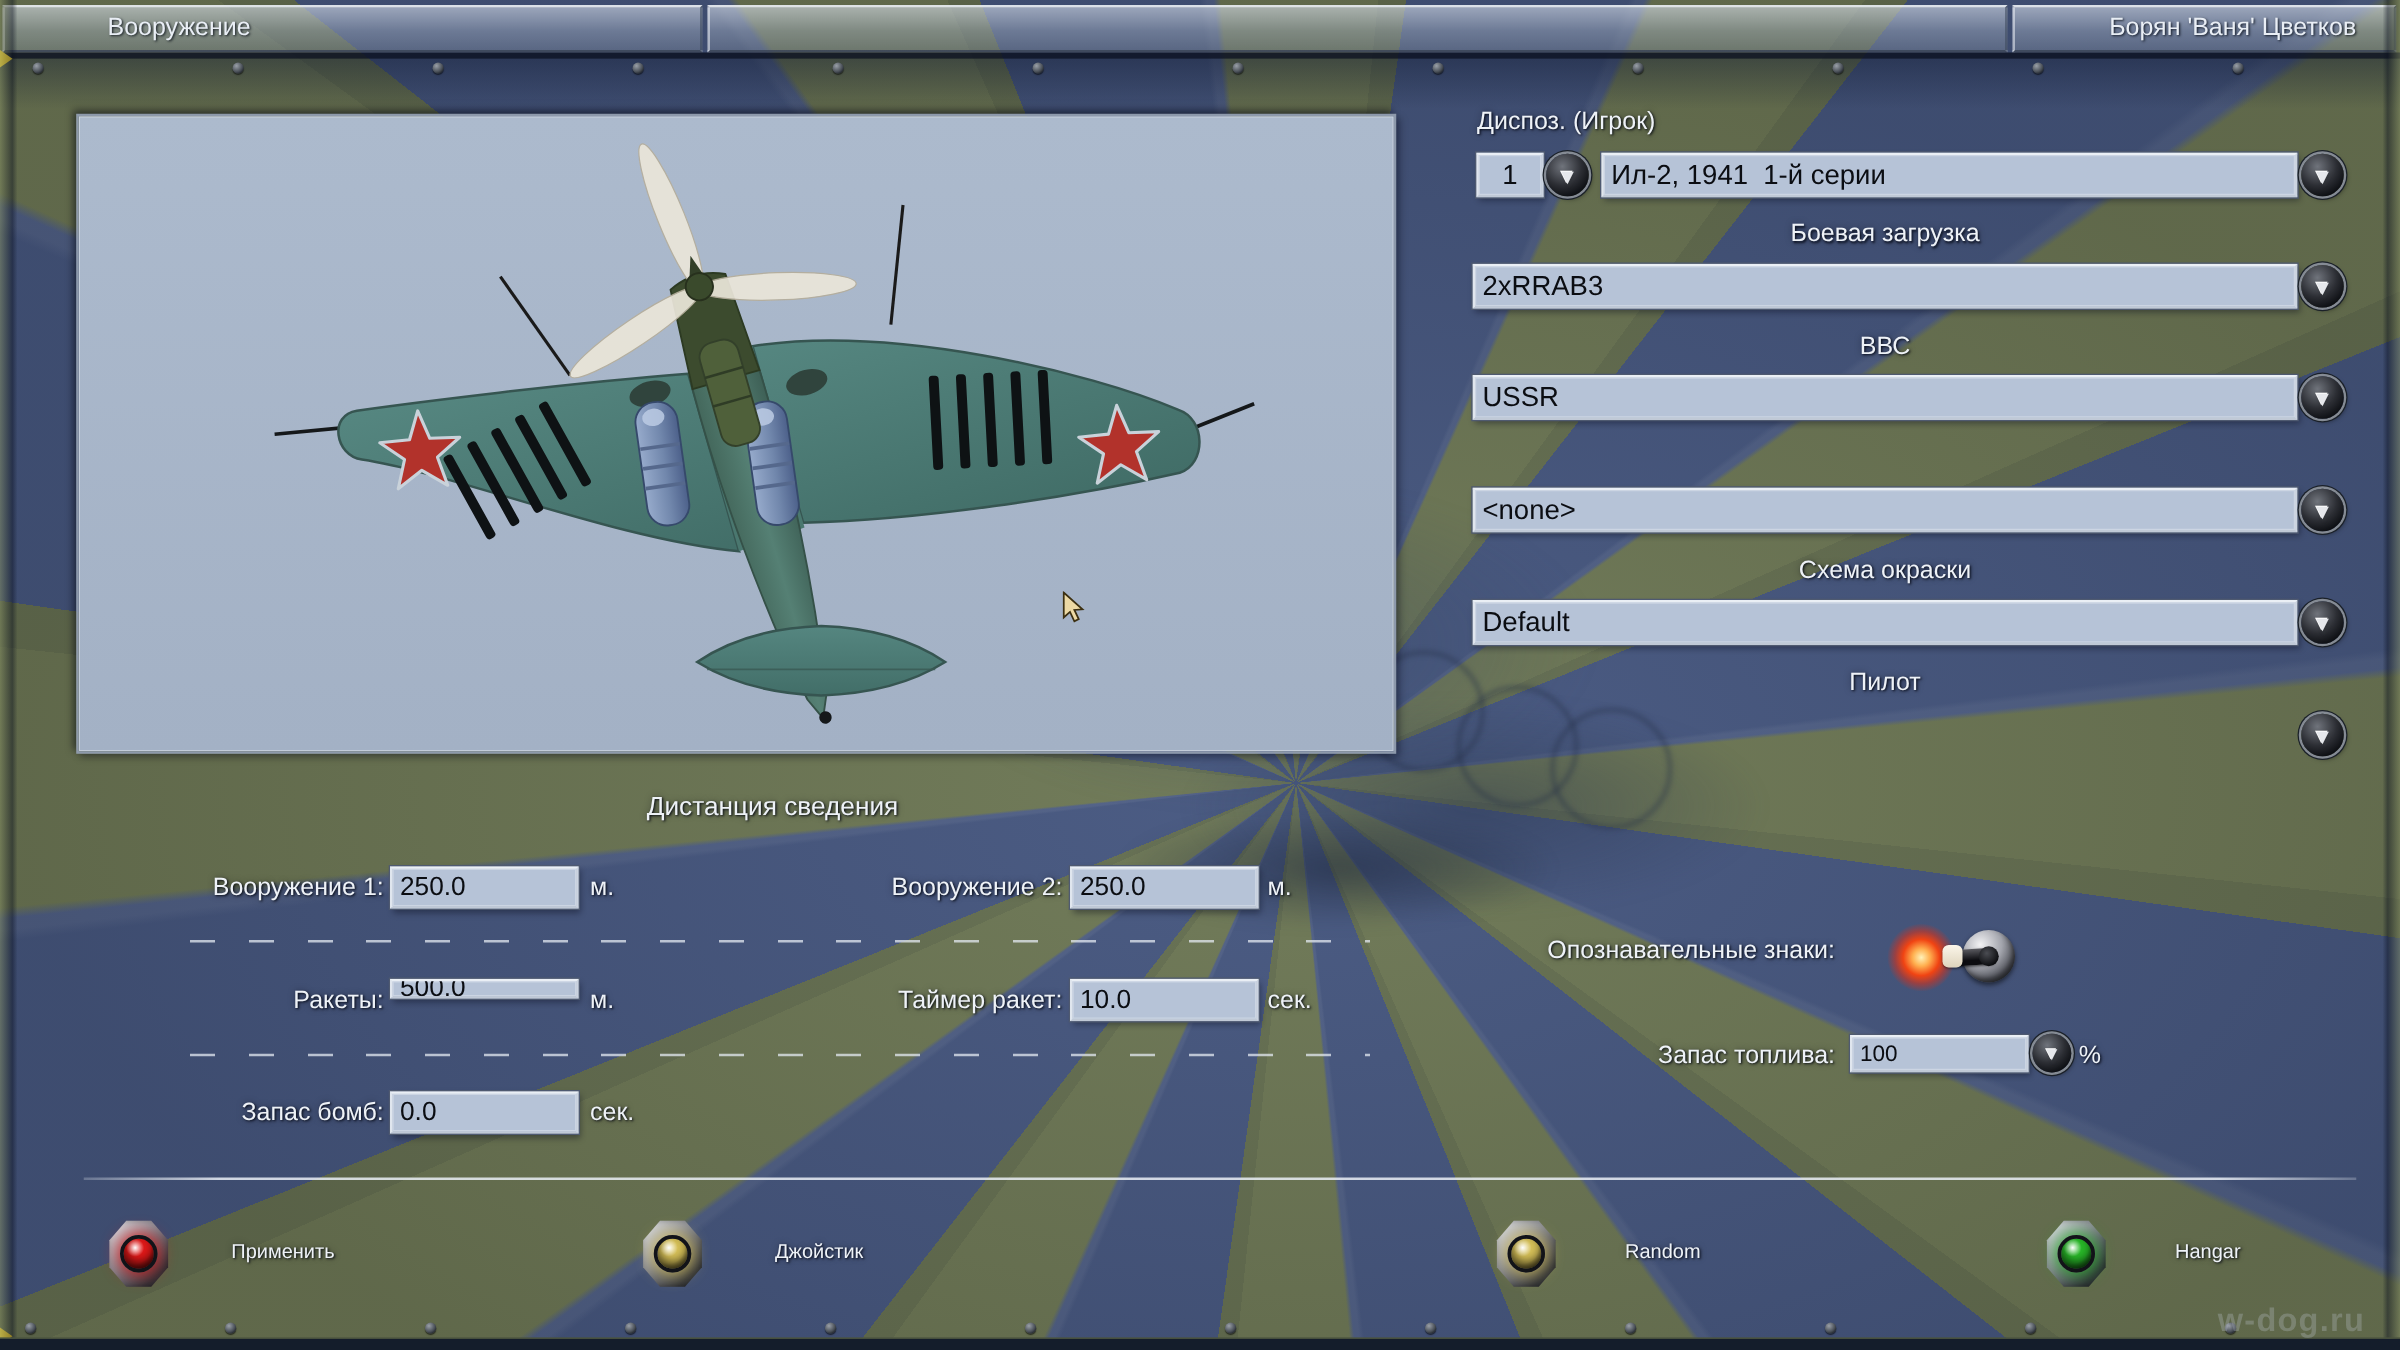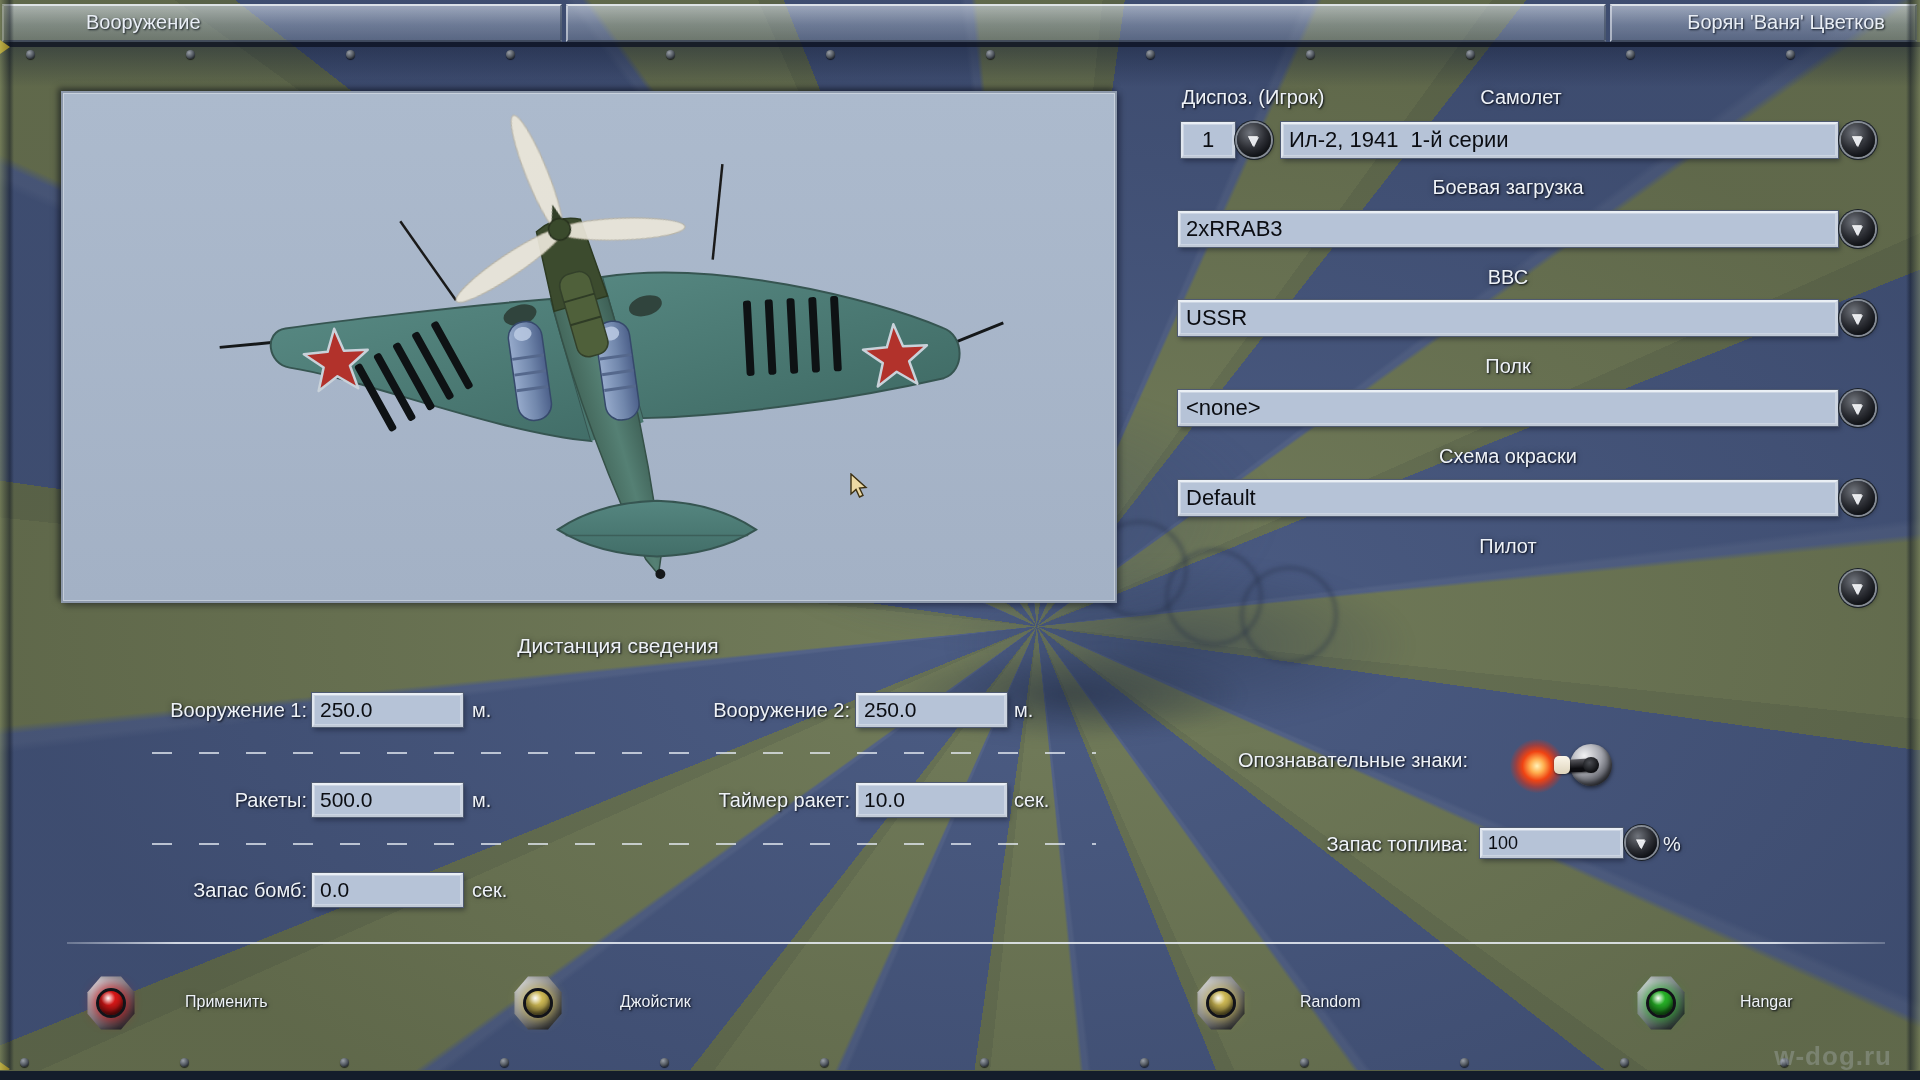--- a/index.html
+++ b/index.html
@@ -240,21 +240,20 @@
         <path d="M 0 -36 L 10 -6 L -10 -6 Z" fill="#323f28"></path>
         <circle cx="0" cy="-10" r="11" fill="#3a4a2c" stroke="#27301d" stroke-width="1.5"></circle>
       </g>
     </svg>
     <svg class="cursor-icon" width="20" height="26" viewBox="0 0 20 26">
       <path d="M3,1 L3,21 L8,16.5 L11.5,24 L15,22.3 L11.5,15 L18,14.5 Z" fill="#ecd9a4" stroke="#3c3012" stroke-width="1.4"></path>
     </svg>
   </div>
 
   <div class="lbl" style="left:1178px;top:85px;width:150px;text-align:center;">Диспоз. (Игрок)</div>
-  <div class="lbl" style="left:1281px;top:85px;width:480px;text-align:center;">Самолет</div>
   <input class="field" readonly="" style="left: 1181px; top: 122px; width: 54px; height: 36px; text-align: center;" value="1">
   <div class="combo-btn" style="left:1237px;top:123px;">
     <span class="tri">▼</span>
   </div>
   <input class="field" readonly="" style="left: 1281px; top: 122px; width: 557px; height: 36px;" value="Ил-2, 1941  1-й серии">
   <div class="combo-btn" style="left:1841px;top:123px;">
     <span class="tri">▼</span>
   </div>
 
   <div class="lbl" style="left:1178px;top:175px;width:660px;text-align:center;">Боевая загрузка</div>
@@ -262,21 +261,20 @@
   <div class="combo-btn" style="left:1841px;top:212px;">
     <span class="tri">▼</span>
   </div>
 
   <div class="lbl" style="left:1178px;top:265px;width:660px;text-align:center;">ВВС</div>
   <input class="field" readonly="" style="left: 1178px; top: 300px; width: 660px; height: 36px;" value="USSR">
   <div class="combo-btn" style="left:1841px;top:301px;">
     <span class="tri">▼</span>
   </div>
 
-  <div class="lbl" style="left:1178px;top:354px;width:660px;text-align:center;">Полк</div>
   <input class="field" readonly="" style="left: 1178px; top: 390px; width: 660px; height: 36px;" value="&lt;none&gt;">
   <div class="combo-btn" style="left:1841px;top:391px;">
     <span class="tri">▼</span>
   </div>
 
   <div class="lbl" style="left:1178px;top:444px;width:660px;text-align:center;">Схема окраски</div>
   <input class="field" readonly="" style="left: 1178px; top: 480px; width: 660px; height: 36px;" value="Default">
   <div class="combo-btn" style="left:1841px;top:481px;">
     <span class="tri">▼</span>
   </div>
@@ -292,21 +290,21 @@
   <input class="field" readonly="" style="left: 312px; top: 693px; width: 151px; height: 34px; font-size: 21px;" value="250.0">
   <div class="lbl" style="left:472px;top:698px;">м.</div>
 
   <div class="lbl" style="left:630px;top:698px;width:220px;text-align:right;">Вооружение 2:</div>
   <input class="field" readonly="" style="left: 856px; top: 693px; width: 151px; height: 34px; font-size: 21px;" value="250.0">
   <div class="lbl" style="left:1014px;top:698px;">м.</div>
 
   <div class="dash" style="left:152px;top:752px;width:944px;"></div>
 
   <div class="lbl" style="left:87px;top:788px;width:220px;text-align:right;">Ракеты:</div>
-  <input class="field" readonly="" style="left: 312px; top: 783px; width: 151px; height: 34px; font-size: 21px;" value="500.0">
+  <input class="field" readonly="" style="left: 312px; top: 783px; width: 151px; height: 16px; font-size: 21px;" value="500.0">
   <div class="lbl" style="left:472px;top:788px;">м.</div>
 
   <div class="lbl" style="left:630px;top:788px;width:220px;text-align:right;">Таймер ракет:</div>
   <input class="field" readonly="" style="left: 856px; top: 783px; width: 151px; height: 34px; font-size: 21px;" value="10.0">
   <div class="lbl" style="left:1014px;top:788px;">сек.</div>
 
   <div class="dash" style="left:152px;top:843px;width:944px;"></div>
 
   <div class="lbl" style="left:87px;top:878px;width:220px;text-align:right;">Запас бомб:</div>
   <input class="field" readonly="" style="left: 312px; top: 873px; width: 151px; height: 34px; font-size: 21px;" value="0.0">

